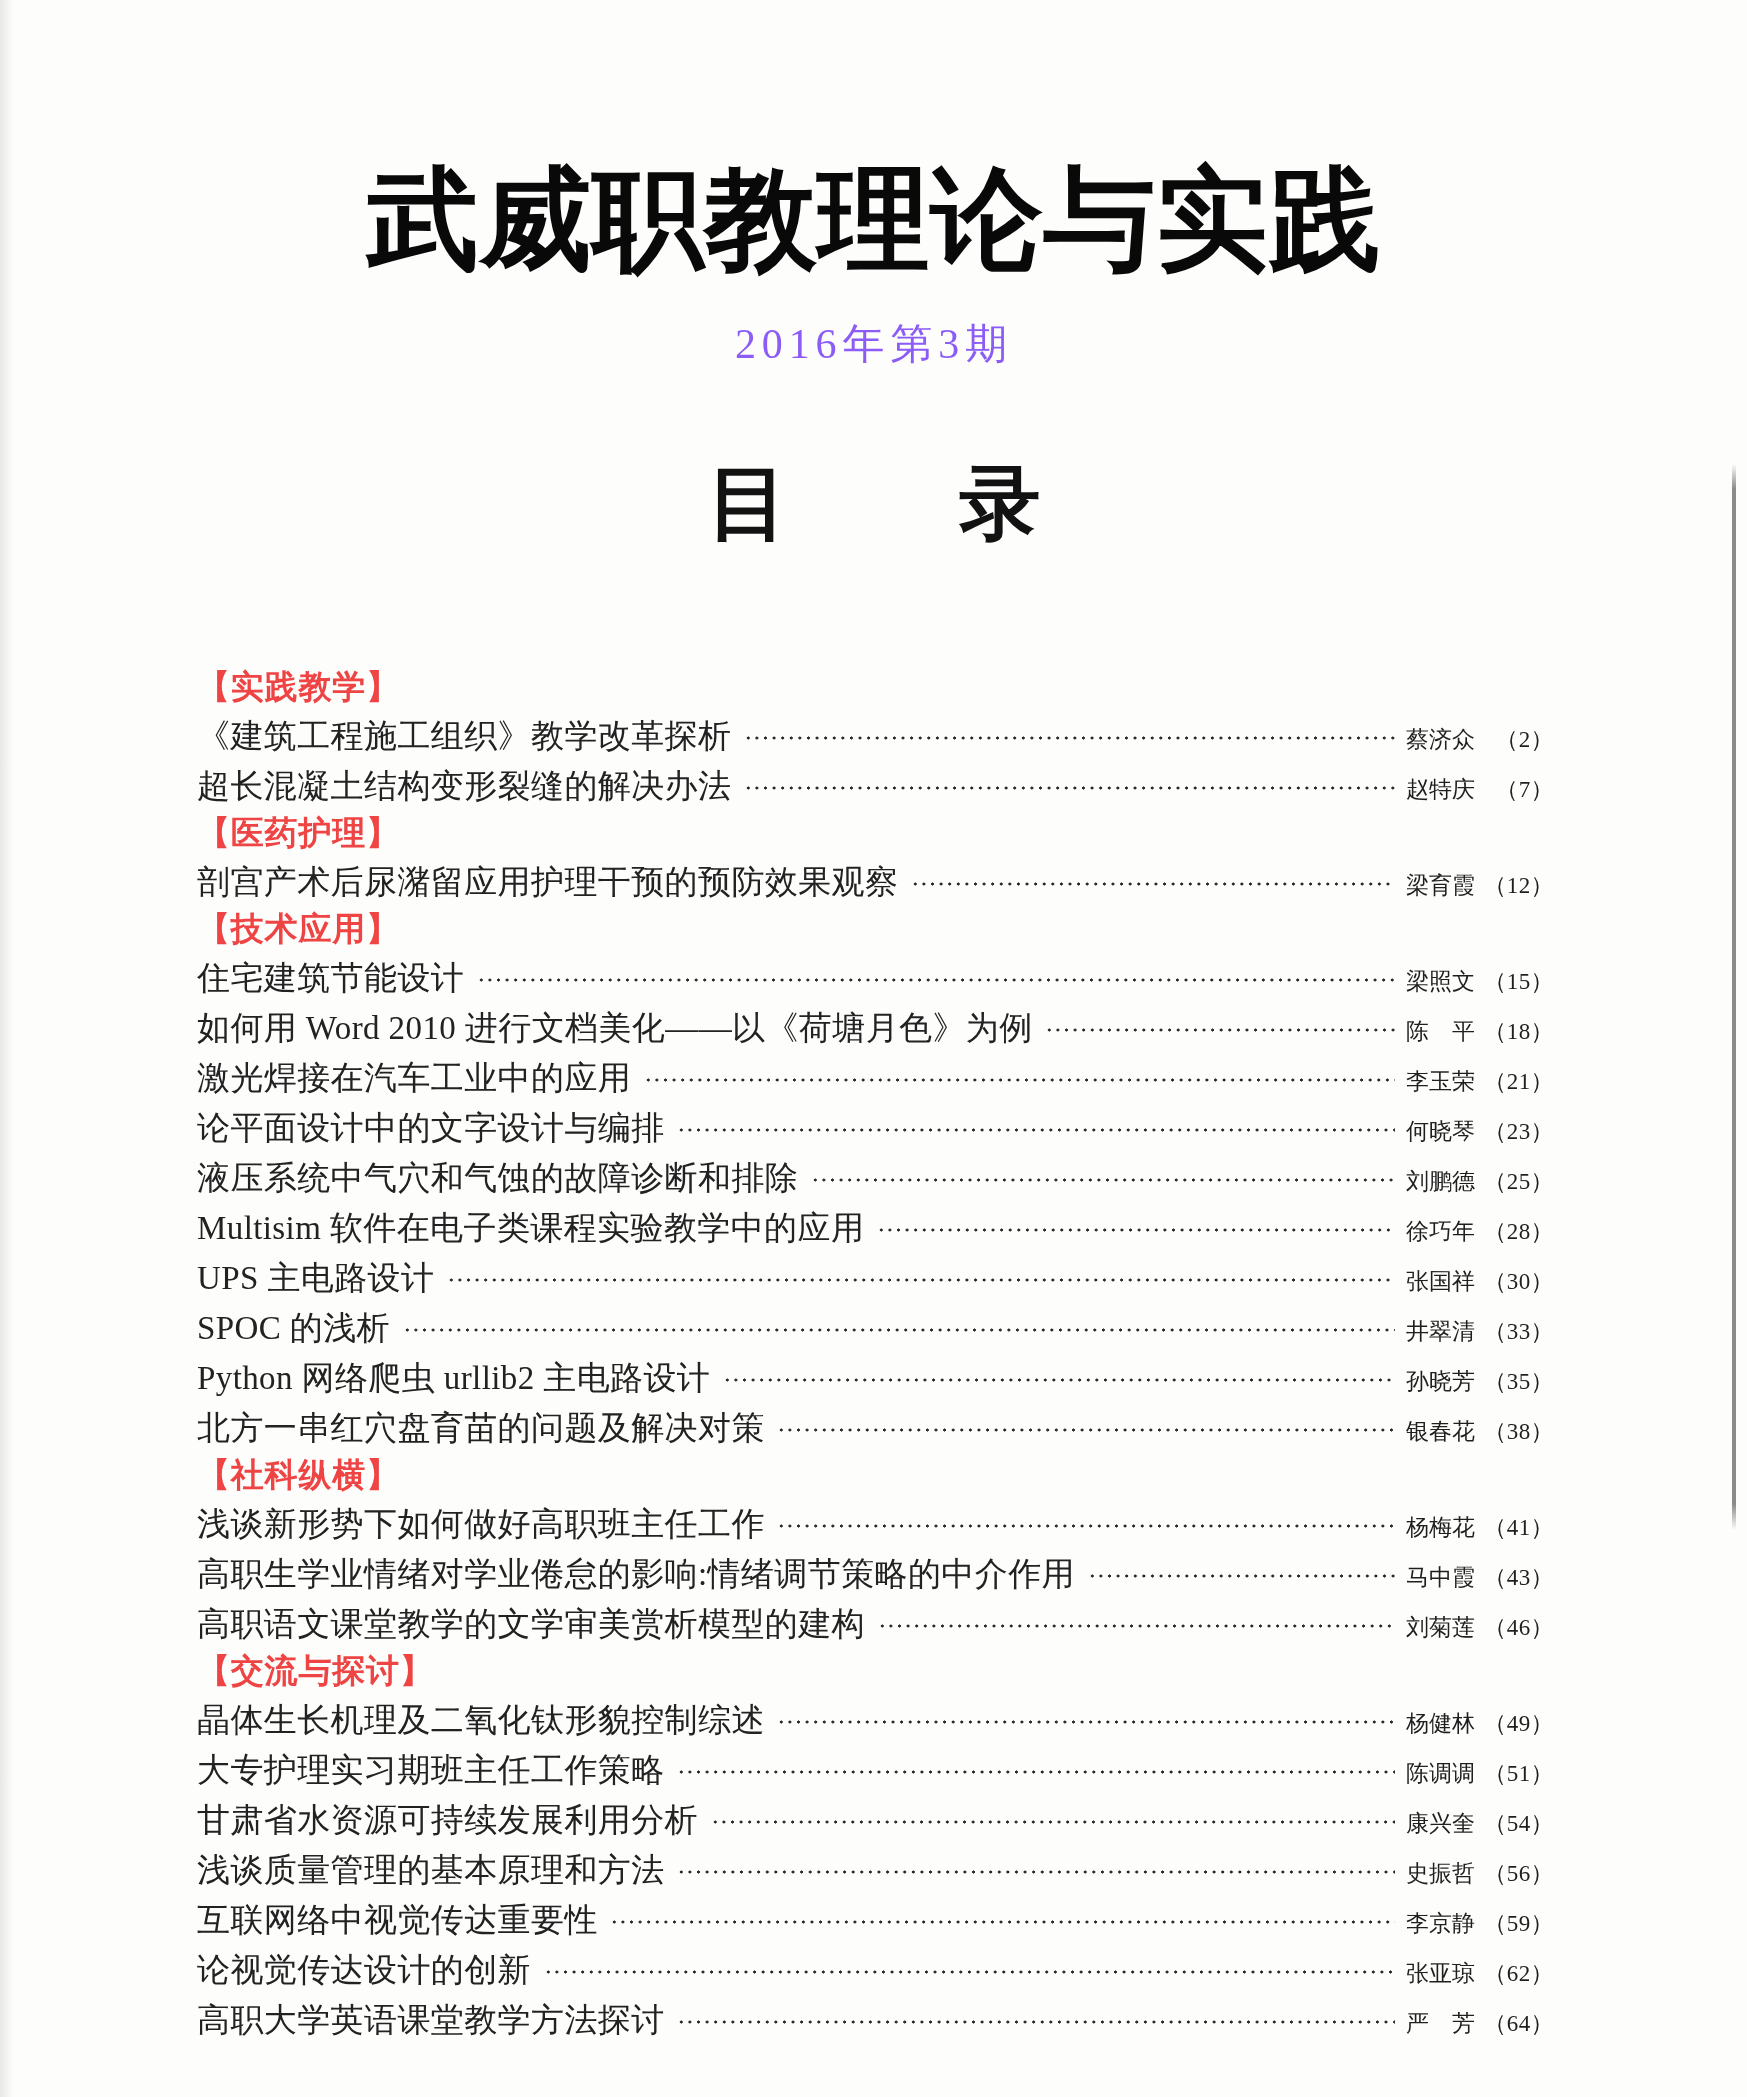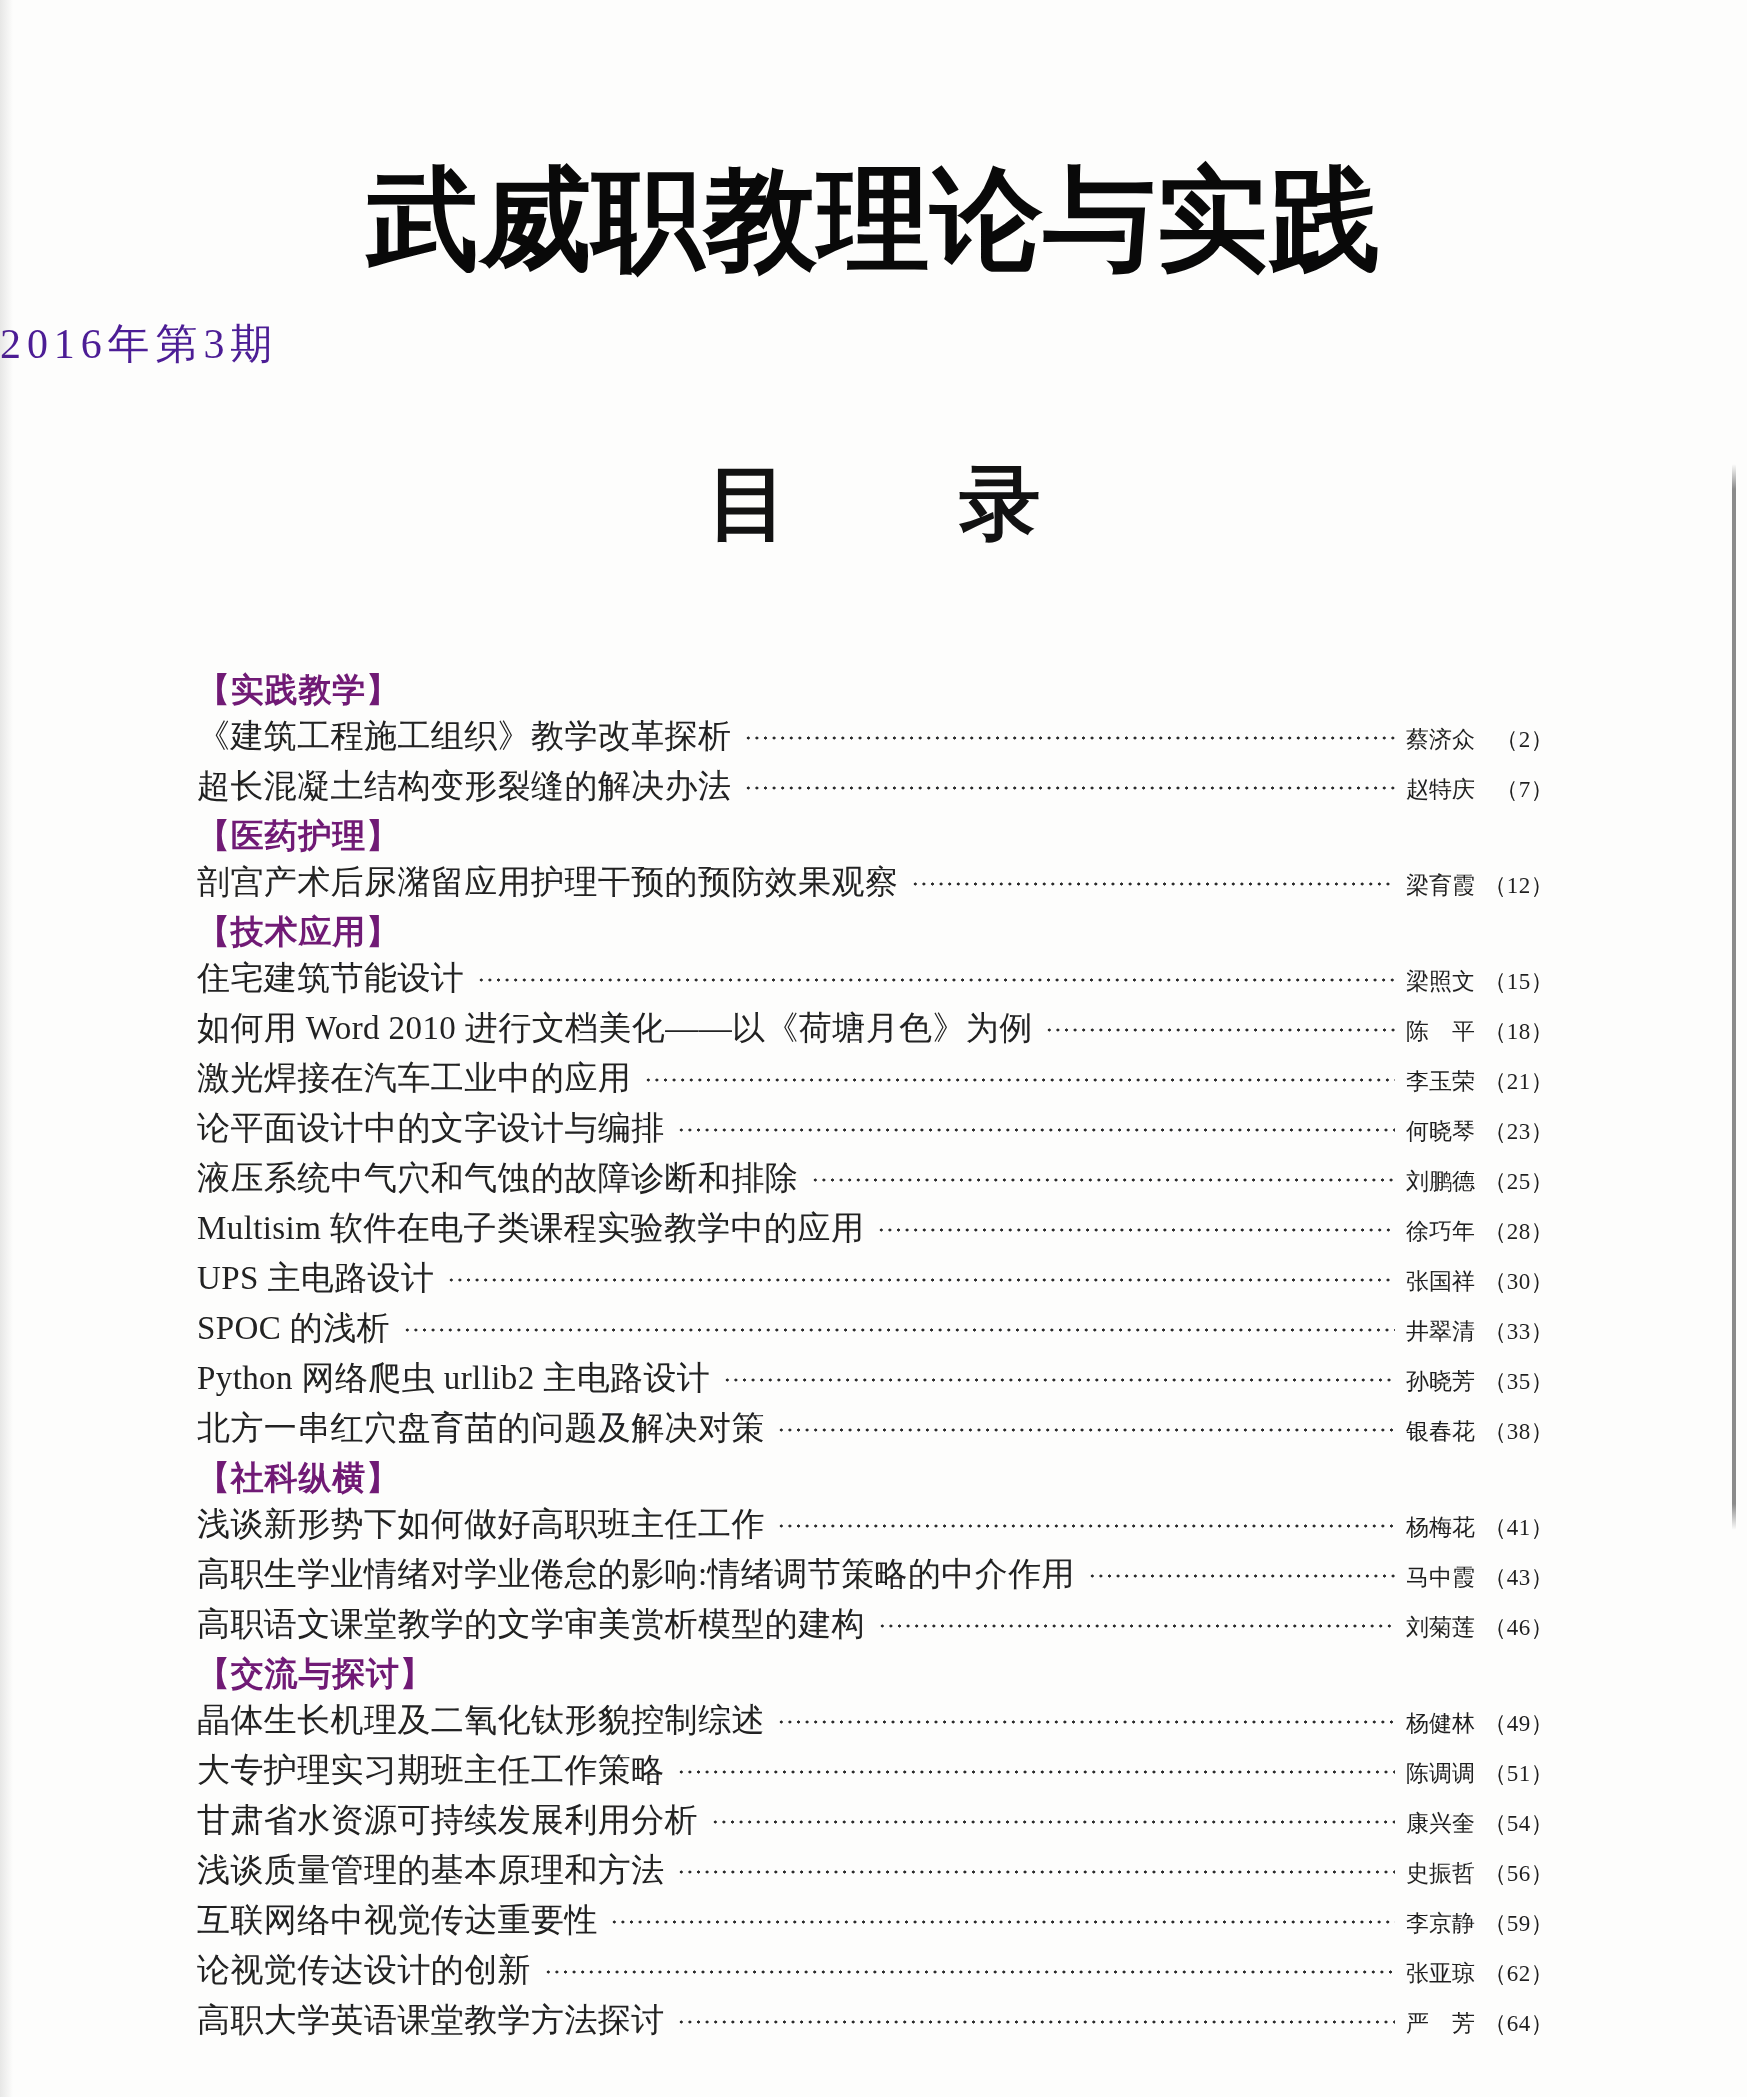--- a/index.html
+++ b/index.html
@@ -12,34 +12,34 @@
   .edge-left{position:absolute;left:0;top:0;width:12.6px;height:100%;
     background:linear-gradient(90deg,rgba(70,70,70,.12),rgba(70,70,70,0));}
   .scan-line{position:absolute;left:1732px;top:464px;width:3.8px;height:1066px;
     background:linear-gradient(180deg,rgba(139,139,139,0) 0,#8b8b8b 25px,#8b8b8b 1040px,rgba(139,139,139,0) 100%);
     border-radius:1.7px;}
   .journal-title{
     margin:164px 0 8px;text-align:center;
     font-size:112px;font-weight:900;line-height:1;letter-spacing:0.8px;color:#090909;
   }
   .issue{
-    margin-top:47px;text-align:left;
-    font-size:42px;line-height:1;letter-spacing:5.9px;color:#4c1d95;
+    margin-top:47px;text-align:center;
+    font-size:42px;line-height:1;letter-spacing:5.9px;color:#8b5cf6;
   }
   .mulu{
     margin-top:99px;display:flex;justify-content:center;column-gap:171px;
     font-size:81px;font-weight:700;line-height:1;color:#121212;
   }
   .toc{
     margin:122px 0 0 197px;width:1357px;
     font-size:33px;color:#222;
   }
   .toc-header{
-    font-family:Liberation Serif, serif;
-    font-weight:700;line-height:46px;color:#701a75;letter-spacing:0.8px;
+    font-family:Liberation Mono, monospace;
+    font-weight:700;line-height:46px;color:#ef4444;letter-spacing:0.8px;
     white-space:nowrap;
   }
   .toc-entry{
     display:flex;align-items:baseline;line-height:46px;white-space:nowrap;
   }
   .toc-entry .t{flex:0 0 auto;letter-spacing:0.4px;}
   .toc-entry .leader{
     flex:1 1 auto;align-self:center;height:18.5px;margin:0 11px 0 12.6px;
     background-image:radial-gradient(circle,#2b2b2b 1.4px,rgba(0,0,0,0) 1.8px);
     background-size:8.6px 18.5px;background-repeat:repeat-x;background-position:0 60%;

